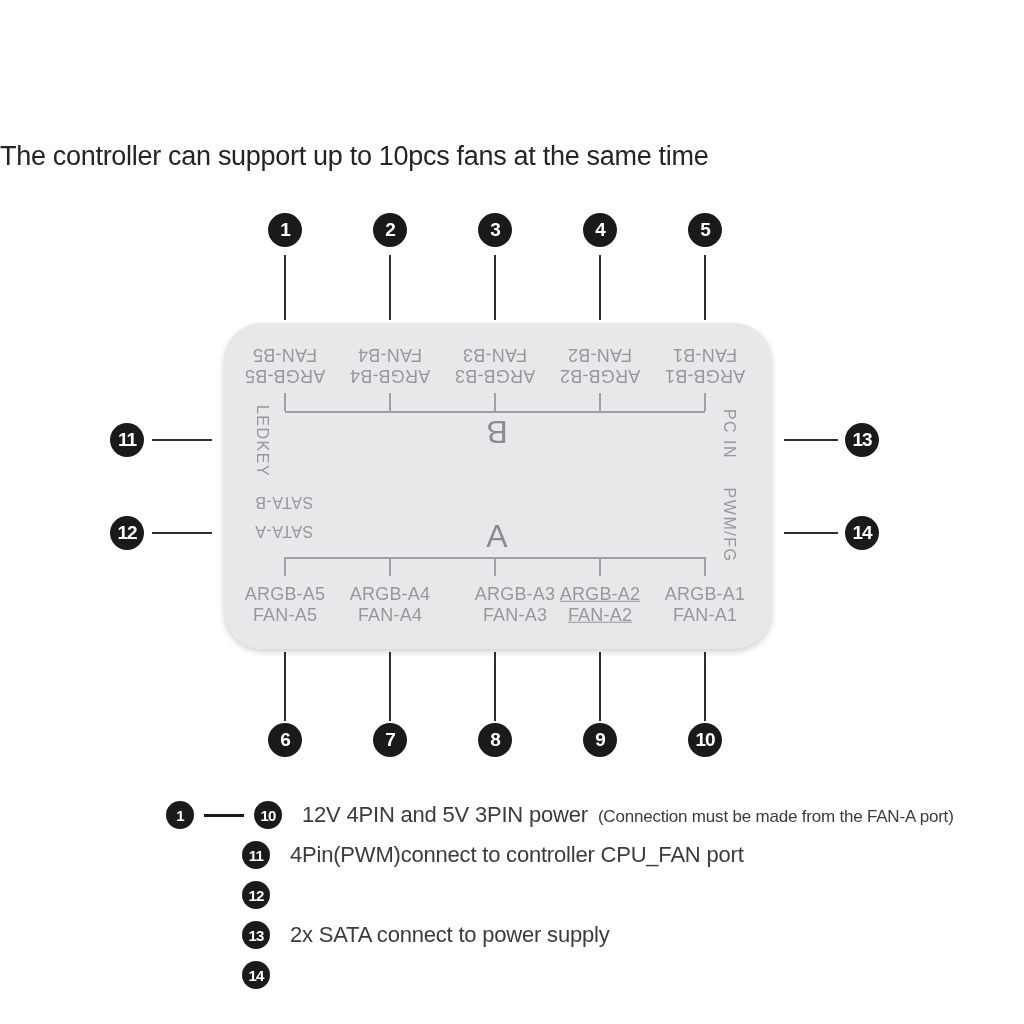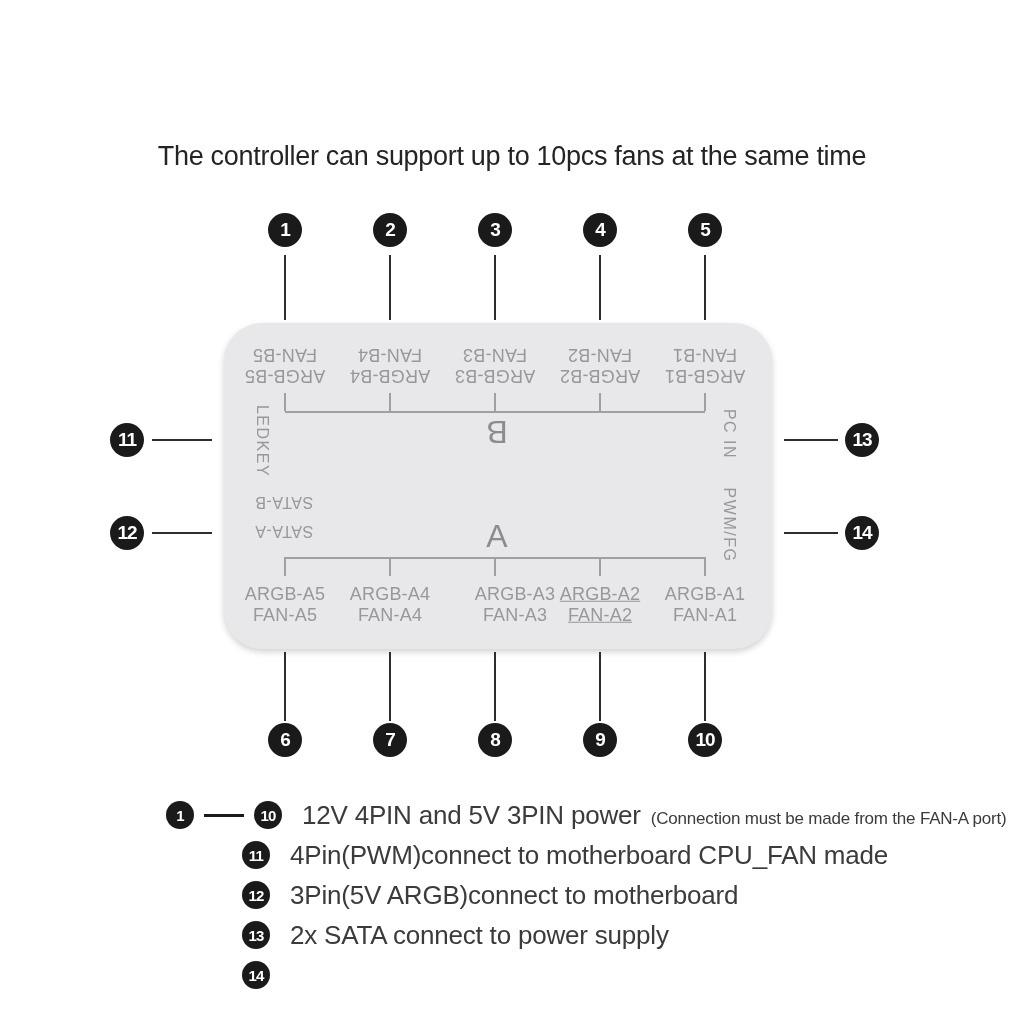--- a/index.html
+++ b/index.html
@@ -13,21 +13,21 @@
   .cc  { transform:translate(-50%,-50%); }
   .flip { transform:translate(-50%,-50%) rotate(180deg); }
   .vtext { transform:translate(-50%,-50%) rotate(90deg); white-space:nowrap; }
 
   .page-title {
     top:76px; left:0; width:1024px; text-align:center;
     font-size:58px; font-weight:700; letter-spacing:-1.5px; color:#161616;
     white-space:nowrap;
   }
   .page-subtitle {
-    top:141px; left:0; width:1024px; text-align:center;
+    top:141px; left:0; width:1024px; text-align:left;
     font-size:27px; font-weight:400; letter-spacing:-0.3px; color:#242424;
     white-space:nowrap;
   }
 
   .controller {
     left:224px; top:323px; width:548px; height:326px;
     background:#e8e8ea; border-radius:38px;
     box-shadow:0 3px 6px rgba(0,0,0,0.18);
   }
 
@@ -56,21 +56,21 @@
 
   .legend-row { display:flex; align-items:center; height:28px; }
   .badge {
     width:28px; height:28px; border-radius:50%; flex:0 0 28px;
     background:#1a1a1a; color:#ffffff;
     font-size:15px; font-weight:700; letter-spacing:-0.8px;
     display:flex; align-items:center; justify-content:center;
   }
   .range-dash { width:40px; height:3px; background:#1a1a1a; margin:0 10px; }
   .legend-copy { margin-left:20px; white-space:nowrap; color:#3b3b3b; }
-  .legend-text { font-size:26px; letter-spacing:-0.2px; color:#3b3b3b; }
+  .legend-text { font-size:22px; letter-spacing:-0.2px; color:#3b3b3b; }
   .legend-note { font-size:17px; letter-spacing:-0.2px; color:#3b3b3b; margin-left:10px; }
 </style>
 </head>
 <body>
 
 <div class="stage">
 
   <p class="abs page-subtitle">The controller can support up to 10pcs fans at the same time</p>
 
   <div class="abs controller"></div>
@@ -172,25 +172,24 @@
   <div class="abs connector-h" style="left:784px; top:532px; width:54px;"></div>
 
   <div class="abs legend-row" style="left:166px; top:801px;">
     <span class="badge">1</span>
     <span class="range-dash"></span>
     <span class="badge">10</span>
     <span class="legend-copy"><span class="legend-text">12V 4PIN and 5V 3PIN power</span><span class="legend-note">(Connection must be made from the FAN-A port)</span></span>
   </div>
   <div class="abs legend-row" style="left:242px; top:841px;">
     <span class="badge">11</span>
-    <span class="legend-copy"><span class="legend-text">4Pin(PWM)connect to motherboard CPU_FAN made</span></span>
+    <span class="legend-copy"><span class="legend-text">4Pin(PWM)connect to controller CPU_FAN port</span></span>
   </div>
   <div class="abs legend-row" style="left:242px; top:881px;">
     <span class="badge">12</span>
-    <span class="legend-copy"><span class="legend-text">3Pin(5V ARGB)connect to motherboard</span></span>
   </div>
   <div class="abs legend-row" style="left:242px; top:921px;">
     <span class="badge">13</span>
     <span class="legend-copy"><span class="legend-text">2x SATA connect to power supply</span></span>
   </div>
   <div class="abs legend-row" style="left:242px; top:961px;">
     <span class="badge">14</span>
   </div>
 
 </div>

